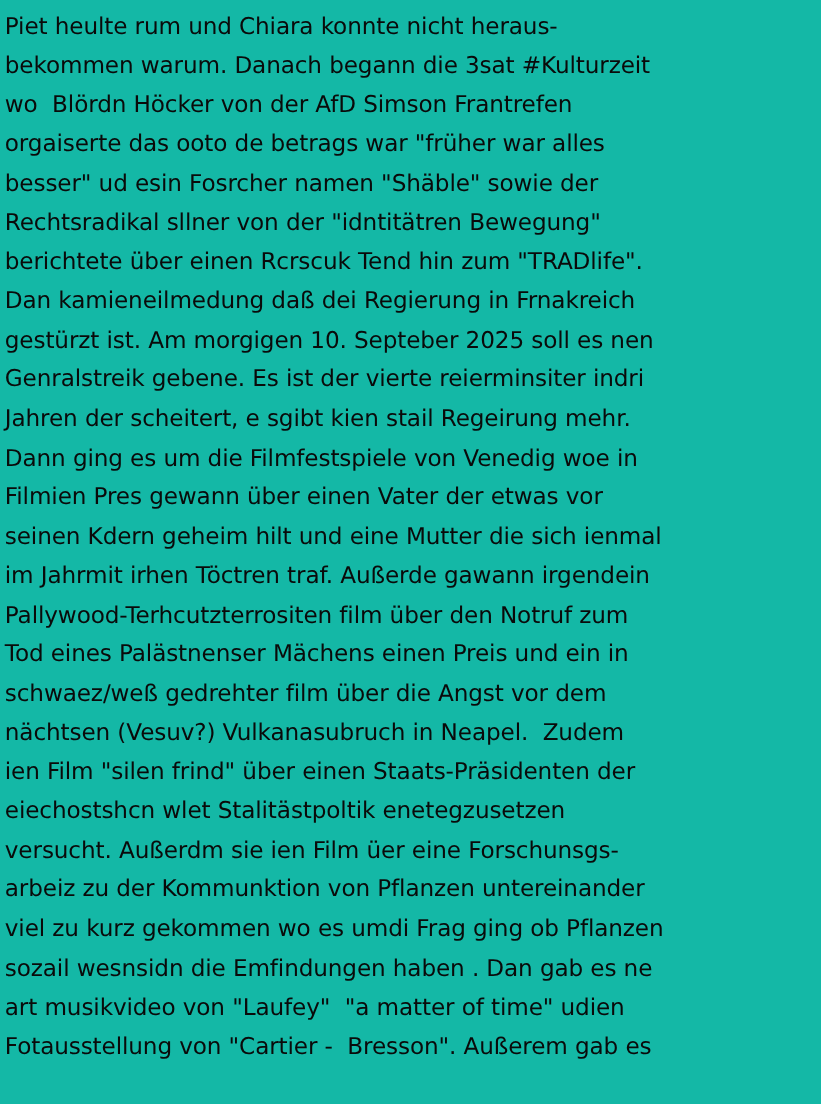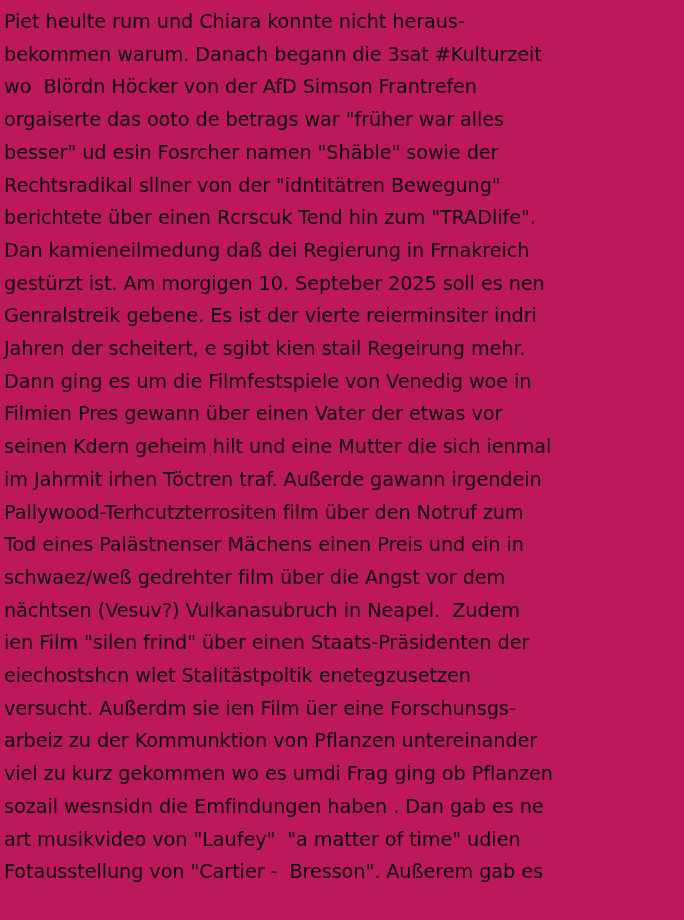--- a/index.html
+++ b/index.html
@@ -11,21 +11,21 @@
     width: 684px;
     height: 920px;
     overflow: hidden;
     font-family: "DejaVu Sans", sans-serif;
   }
   #page {
     width: 684px;
     height: 920px;
     box-sizing: border-box;
     padding: 6px 8px 0 4px;
-    background: #be185d;
+    background: #14b8a6;
   }
   #doc-text {
     font-family: "DejaVu Sans", sans-serif;
     font-size: 19.3px;
     line-height: 32.7px;
     color: #0a0a0a;
     letter-spacing: -0.1px;
     white-space: pre-wrap;
     word-spacing: 0px;
   }

